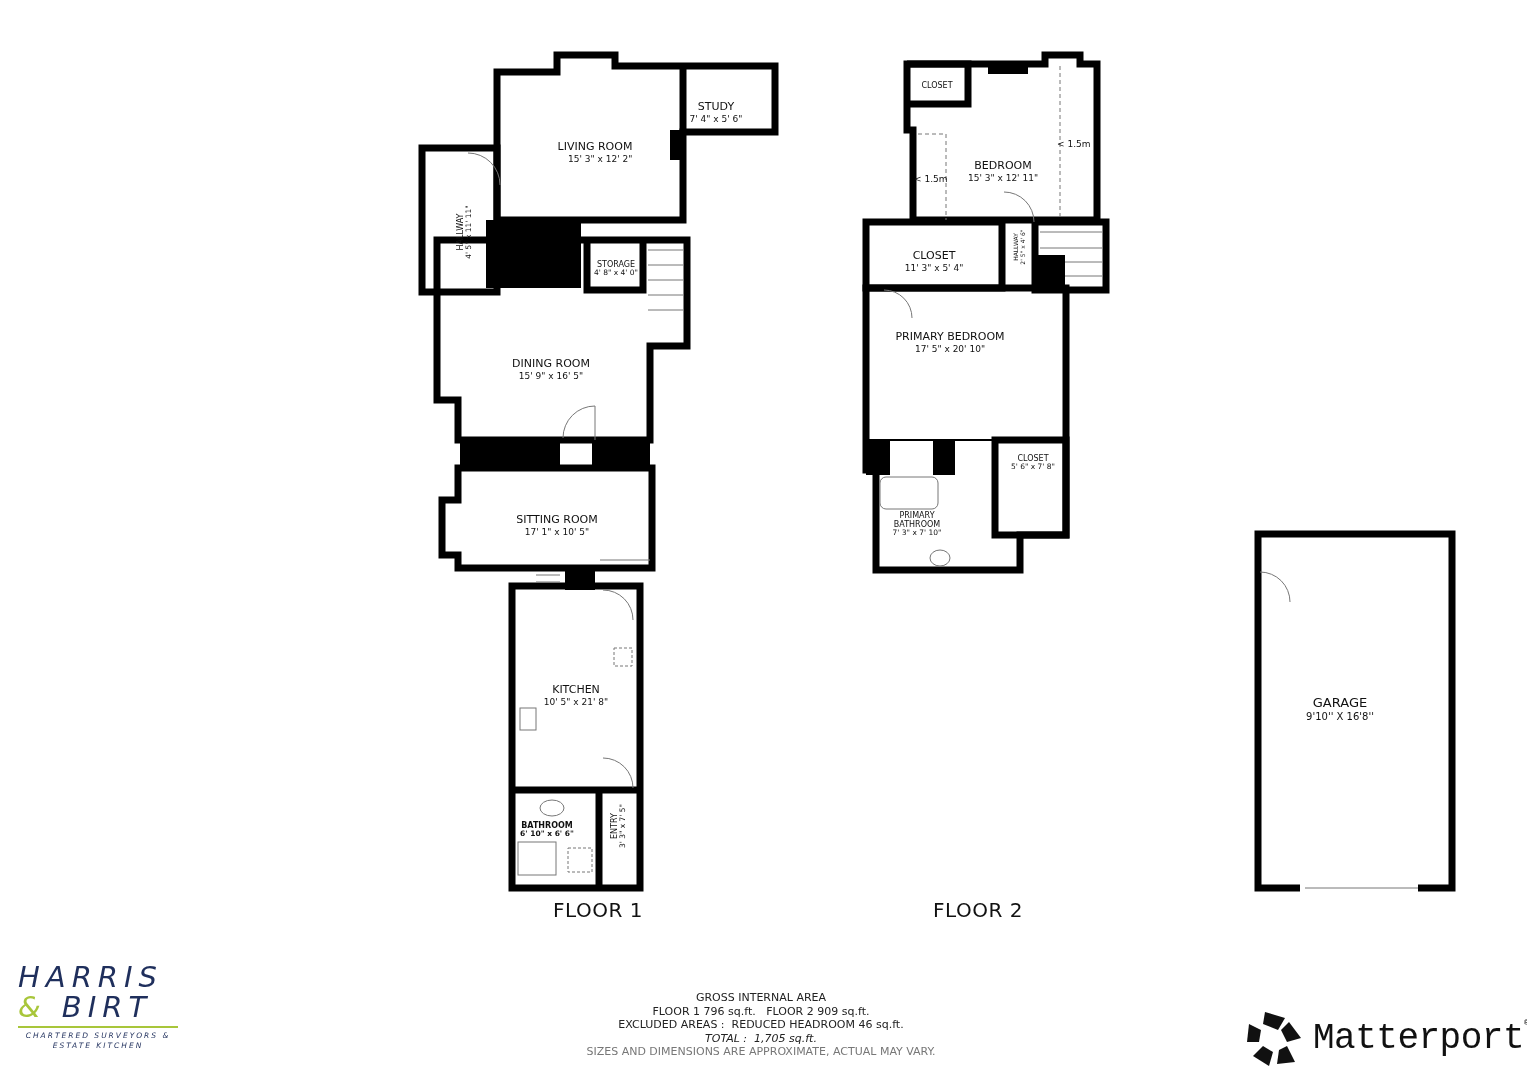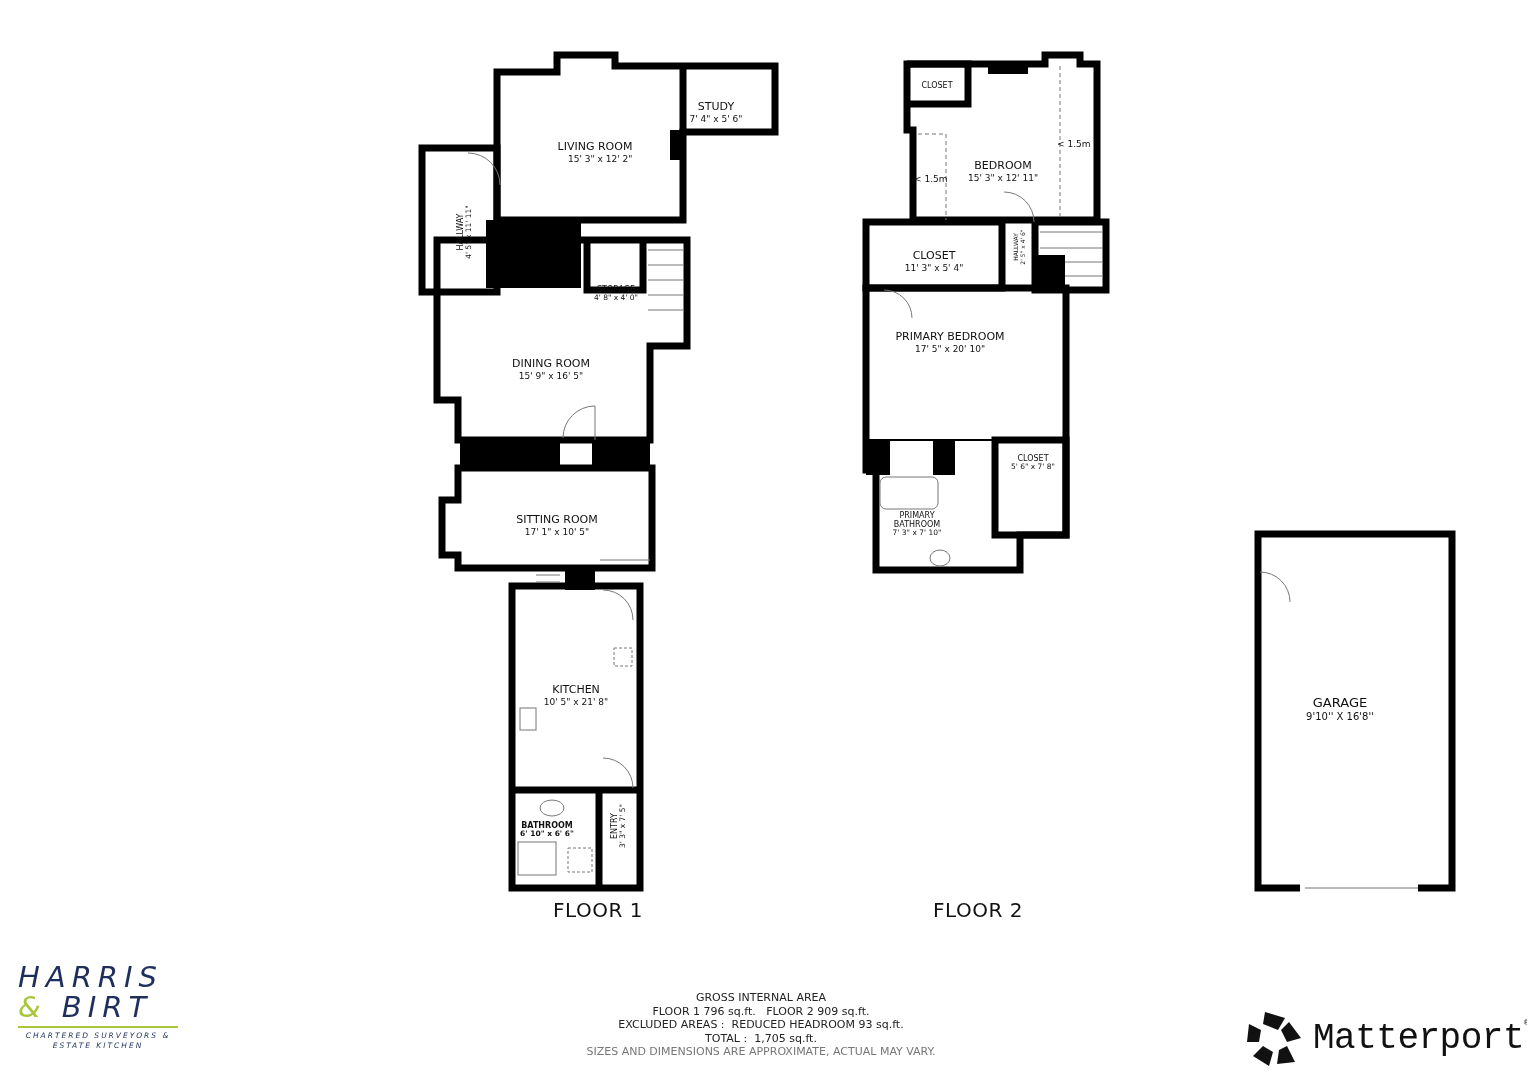--- a/index.html
+++ b/index.html
@@ -92,21 +92,21 @@
   <span class="room-dim">15' 3" x 12' 2"</span>
 </div>
 <div class="label" style="left:716px; top:101px;">
   <span class="room-name">STUDY</span>
   <span class="room-dim">7' 4" x 5' 6"</span>
 </div>
 <div class="label small vert" style="left:465px; top:232px;">
   <span class="room-name">HALLWAY</span>
   <span class="room-dim">4' 5" x 11' 11"</span>
 </div>
-<div class="label small" style="left:616px; top:260px;margin-top:25px;">
+<div class="label small" style="left:616px; top:260px;">
   <span class="room-name">STORAGE</span>
   <span class="room-dim">4' 8" x 4' 0"</span>
 </div>
 <div class="label" style="left:551px; top:358px;">
   <span class="room-name">DINING ROOM</span>
   <span class="room-dim">15' 9" x 16' 5"</span>
 </div>
 <div class="label" style="left:557px; top:514px;">
   <span class="room-name">SITTING ROOM</span>
   <span class="room-dim">17' 1" x 10' 5"</span>
@@ -158,22 +158,22 @@
   <span class="room-name" style="font-size:13px;">GARAGE</span>
   <span class="room-dim" style="font-size:10px;">9'10'' X 16'8''</span>
 </div>
 
 <div class="floor-title" style="left:598px; top:898px;">FLOOR 1</div>
 <div class="floor-title" style="left:978px; top:898px;">FLOOR 2</div>
 
 <div class="summary">
   <div>GROSS INTERNAL AREA</div>
   <div style="white-space:pre;">FLOOR 1 796 sq.ft.   FLOOR 2 909 sq.ft.</div>
-  <div style="white-space:pre;">EXCLUDED AREAS :  REDUCED HEADROOM 93 sq.ft.</div>
-  <div style="white-space:pre;">TOTAL :  1,705 sq.ft.</div>
+  <div style="white-space:pre;">EXCLUDED AREAS :  REDUCED HEADROOM 46 sq.ft.</div>
+  <div style="white-space:pre;font-style:italic;">TOTAL :  1,705 sq.ft.</div>
   <div class="note">SIZES AND DIMENSIONS ARE APPROXIMATE, ACTUAL MAY VARY.</div>
 </div>
 
 <div class="brand">
   <div class="l1">HARRIS</div>
   <div class="l2"><span class="amp">&amp;</span> <span>BIRT</span></div>
   <div class="rule"></div>
   <div class="tag">CHARTERED SURVEYORS &amp;</div>
   <div class="tag">ESTATE KITCHEN</div>
 </div>

